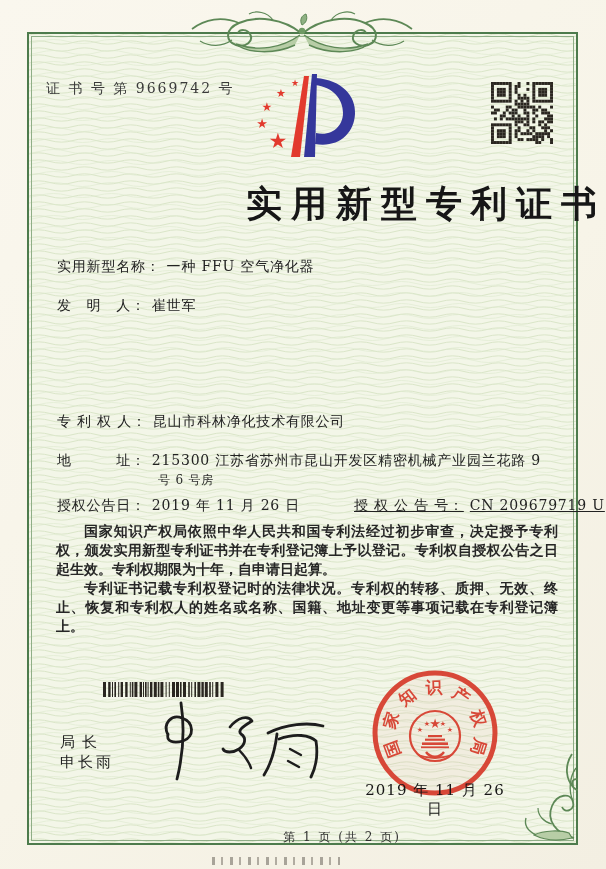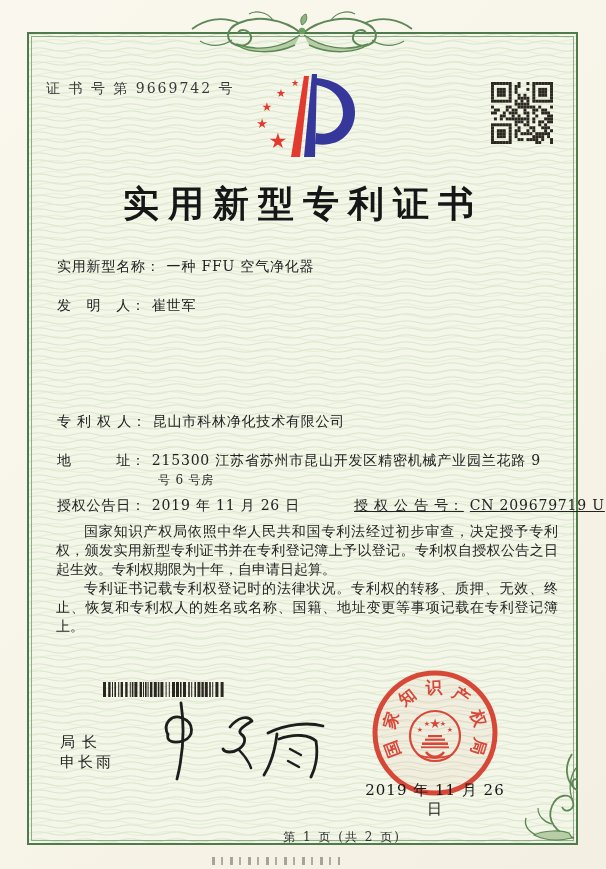--- a/index.html
+++ b/index.html
@@ -10,27 +10,27 @@
   }
   .abs{position:absolute;}
   
   .waves-svg{left:27px;top:32px;width:551px;height:813px;z-index:0;}
   
   .frame{left:27px;top:32px;width:551px;height:813px;border:2px solid #4d7b4c;box-sizing:border-box;z-index:2;pointer-events:none;}
   .frame-inner{position:absolute;inset:2px;border:1px solid #8fae87;}
   .cert-no{left:46px;top:80px;font-size:14px;letter-spacing:2px;color:#3a3a3a;z-index:4;}
   .logo-svg{left:250px;top:70px;width:112px;height:92px;z-index:4;}
   .qr{left:491px;top:82px;width:62px;height:62px;z-index:4;}
-  .title{left:0;top:180px;width:606px;text-align:center;font-size:36px;font-weight:bold;letter-spacing:9px;color:#161616;z-index:4;}
+  .title{left:0;top:180px;width:606px;text-align:right;font-size:36px;font-weight:bold;letter-spacing:9px;color:#161616;z-index:4;}
   .row{left:57px;width:500px;font-size:14px;color:#222;z-index:4;letter-spacing:0.8px;white-space:nowrap;}
   .row .lab{color:#222;}
   .row .val{margin-left:6px;}
   .addr2{left:158px;font-size:12px;letter-spacing:0.8px;z-index:4;}
   .pair2{left:297px;top:0;position:absolute;white-space:nowrap;text-decoration:underline;}
-  .paras{left:56px;top:522px;width:502px;font-size:14px;line-height:19px;text-align:justify;color:#262626;z-index:4;}
+  .paras{left:56px;top:522px;width:502px;font-size:14px;line-height:19px;text-align:justify;color:#262626;z-index:4;font-weight:bold;}
   .paras p{margin:0;text-indent:2em;}
   .barcode{left:103px;top:682px;width:124px;height:15px;z-index:4;}
   .signer-title{left:60px;top:722px;font-size:15px;letter-spacing:7px;color:#1f1f1f;z-index:4;margin-top:11px;}
   .signer-name{left:60px;top:753px;font-size:15px;letter-spacing:3px;color:#1f1f1f;z-index:4;}
   .sig-svg{left:150px;top:693px;width:190px;height:102px;z-index:4;}
   .seal-svg{left:362px;top:660px;width:150px;height:150px;z-index:5;opacity:.92;}
   .seal-date{left:360px;top:781px;width:150px;text-align:center;font-size:15px;letter-spacing:1px;color:#161616;z-index:6;}
   .footer{left:302px;top:829px;transform:translateX(-50%);font-size:12px;letter-spacing:2px;color:#2e2e2e;z-index:4;margin-left:40px;}
   .edge-artifact{left:212px;top:857px;width:128px;height:8px;z-index:4;opacity:.55;filter:blur(.4px);
     background:repeating-linear-gradient(90deg,#6b655c 0 3px,transparent 3px 9px,#7a746a 9px 11px,transparent 11px 18px);}

